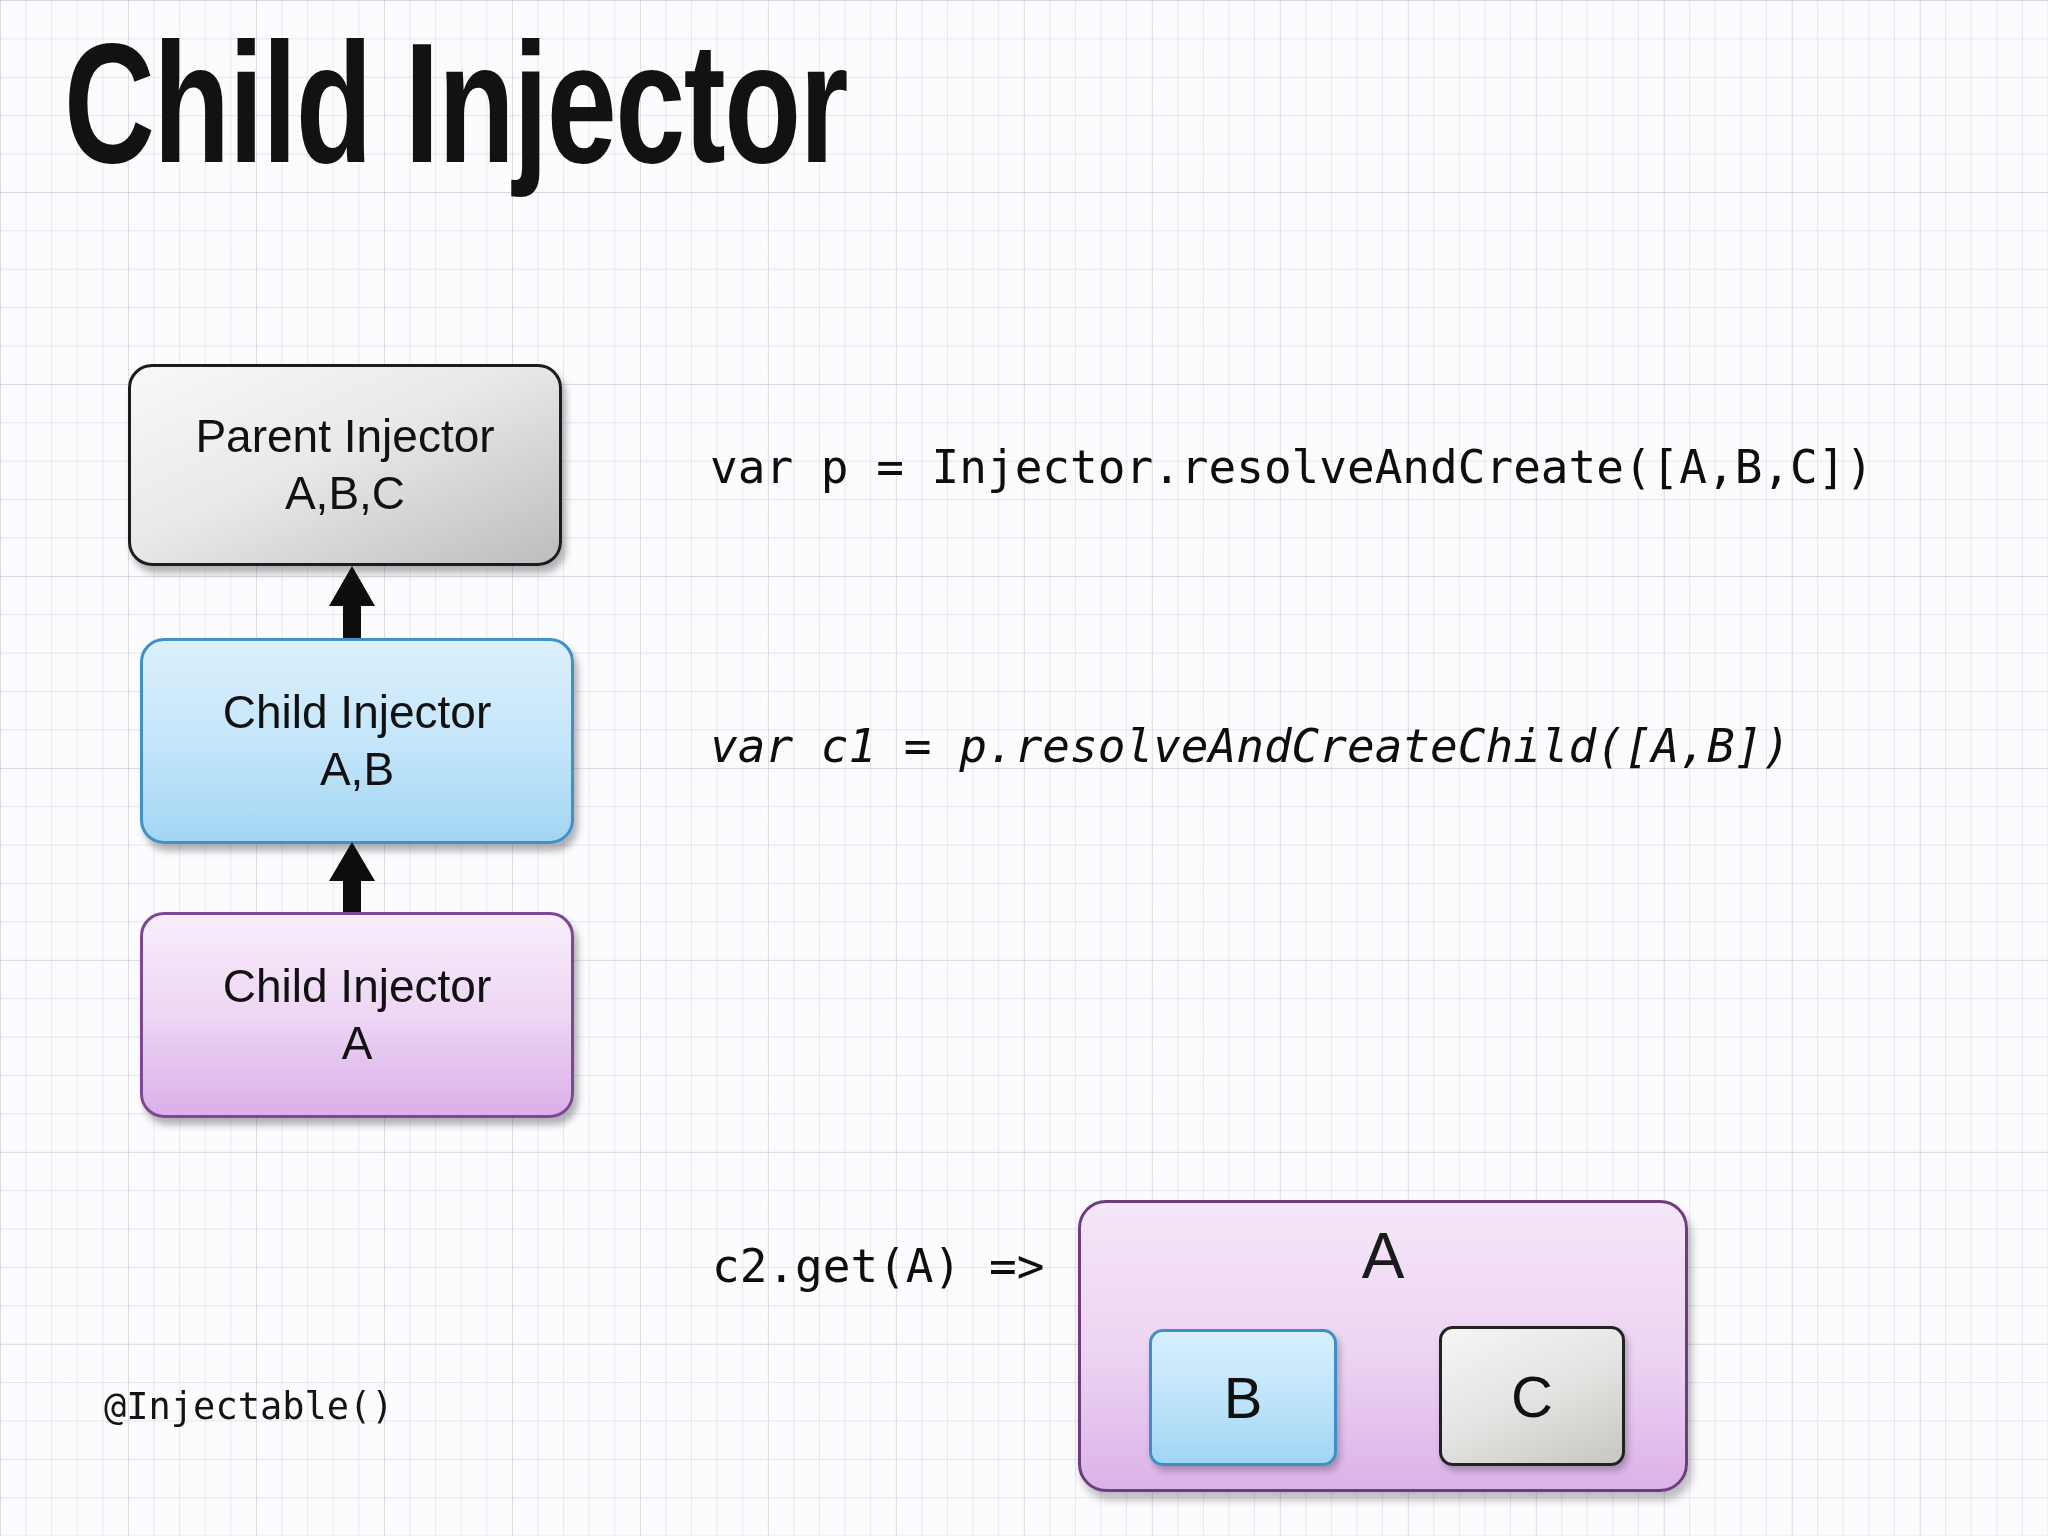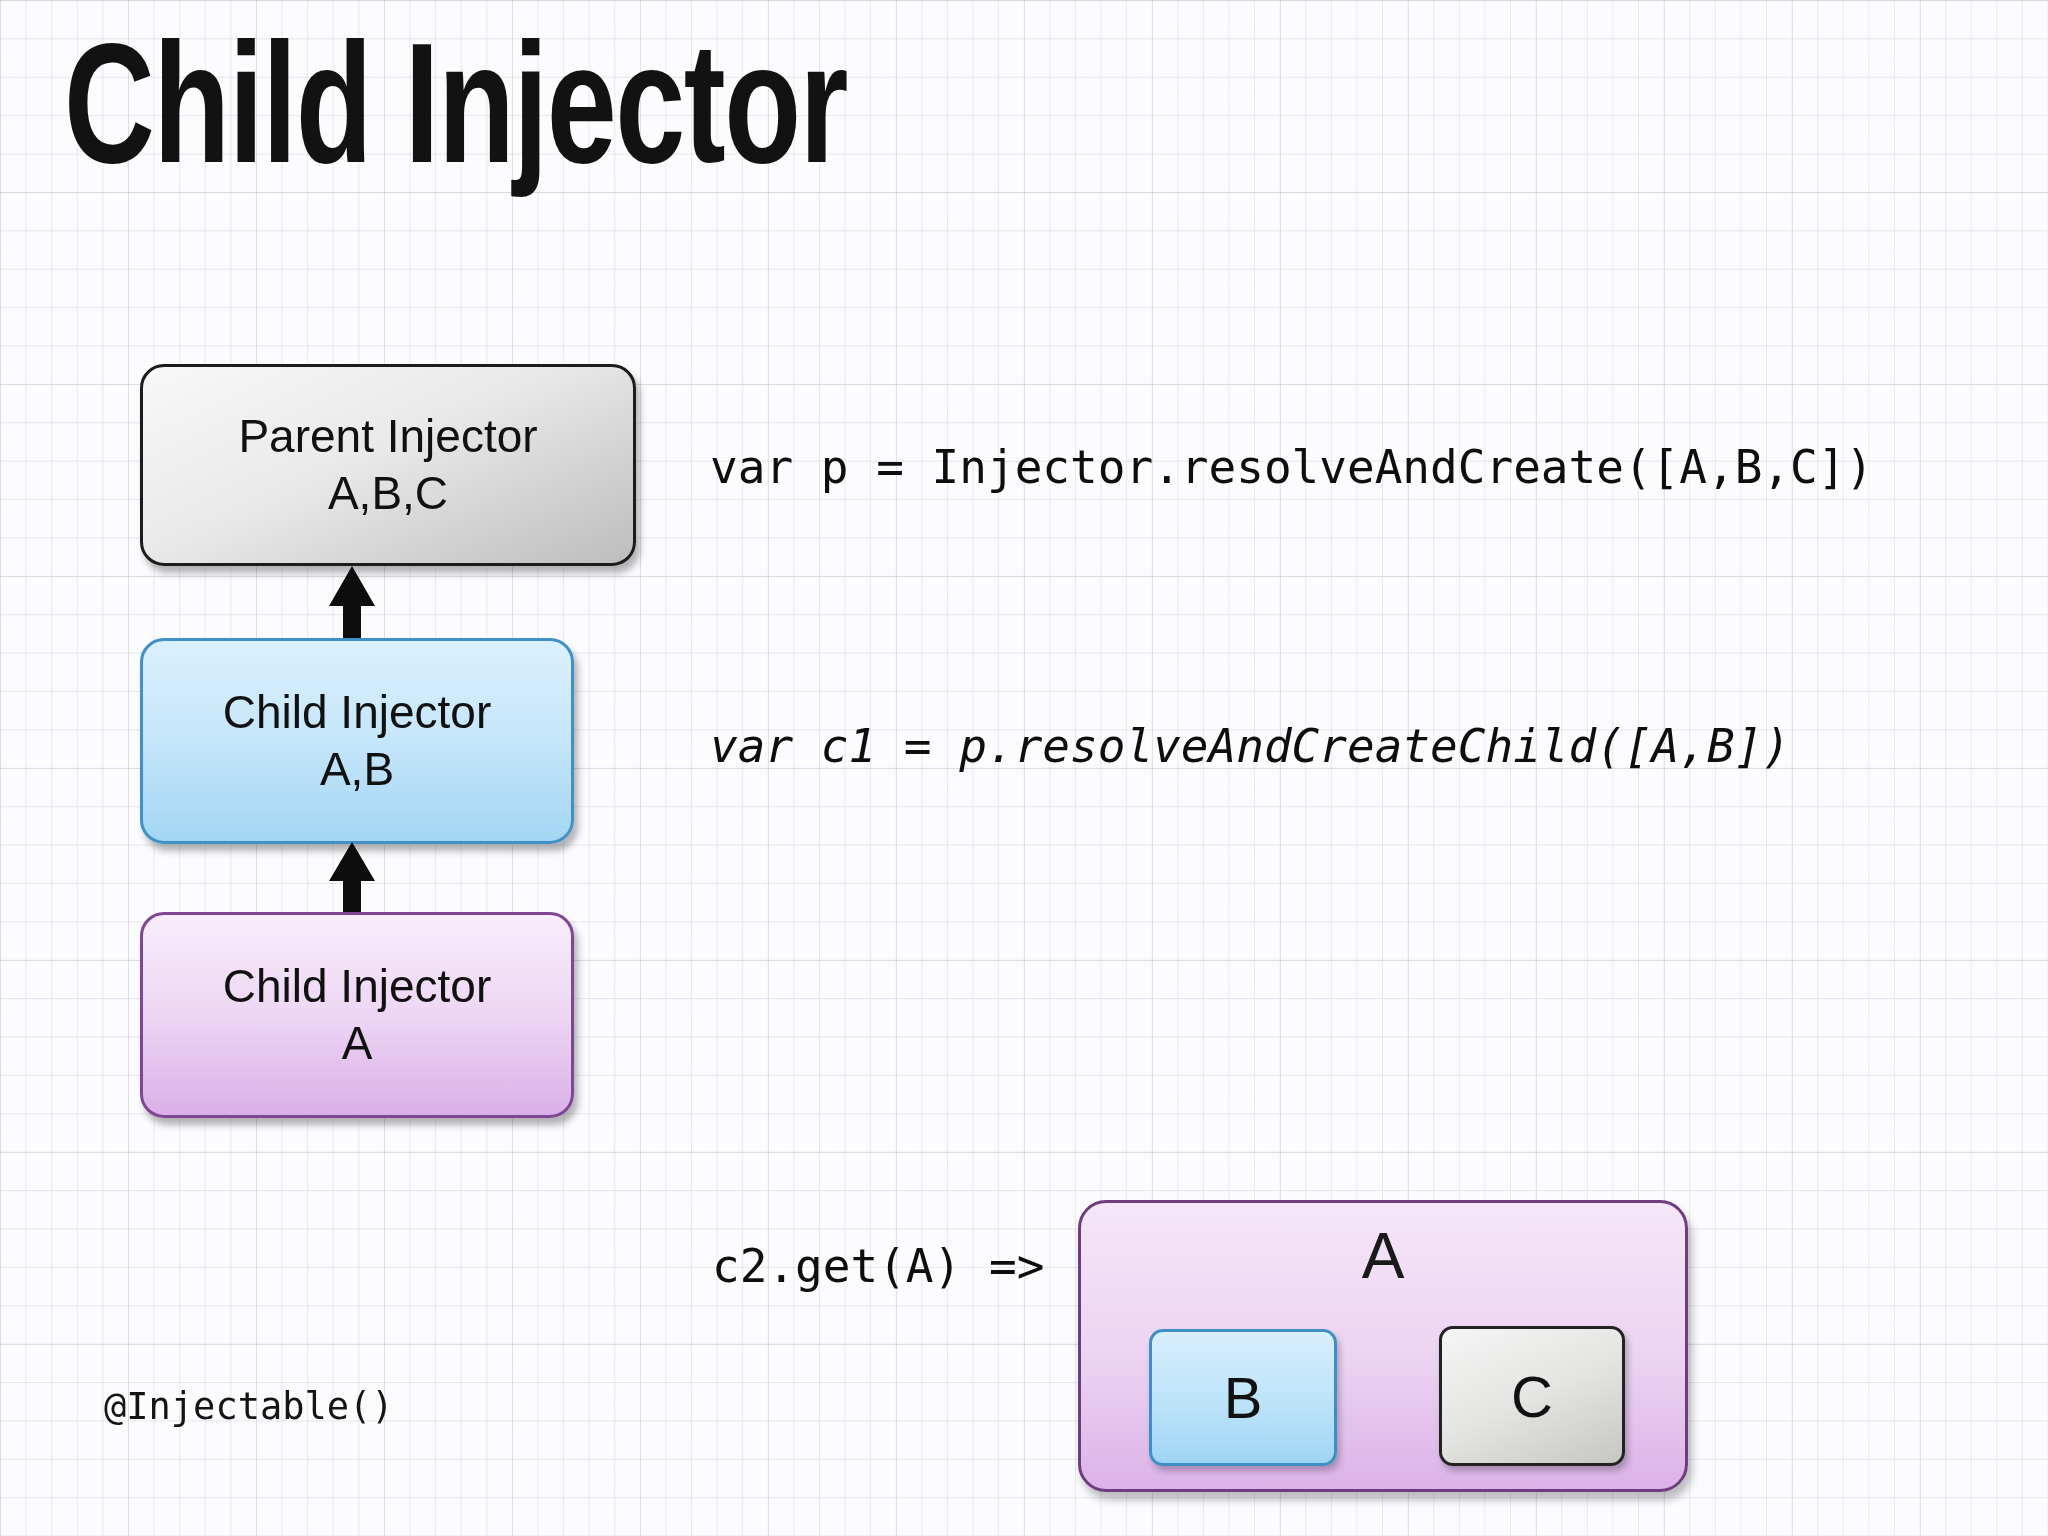--- a/index.html
+++ b/index.html
@@ -74,21 +74,21 @@
   }
   .kw{font-weight:bold;color:#24338a;}
 </style>
 </head>
 <body>
 
 <div class="slide">
 
   <div class="title">Child Injector</div>
 
-  <div class="box gray-box" style="left:140px;top:364px;width:496px;height:202px;">
+  <div class="box gray-box" style="left:128px;top:364px;width:434px;height:202px;">
     <span>Parent Injector</span>
     <span class="l2">A,B,C</span>
   </div>
 
   <div class="arrow" style="left:328px;top:566px;height:72px;">
     <svg viewBox="0 0 48 72" preserveAspectRatio="none" aria-hidden="true">
       <polygon points="24,0 47,40 33,40 33,72 15,72 15,40 1,40" fill="#0d0d0d"></polygon>
     </svg>
   </div>
 

